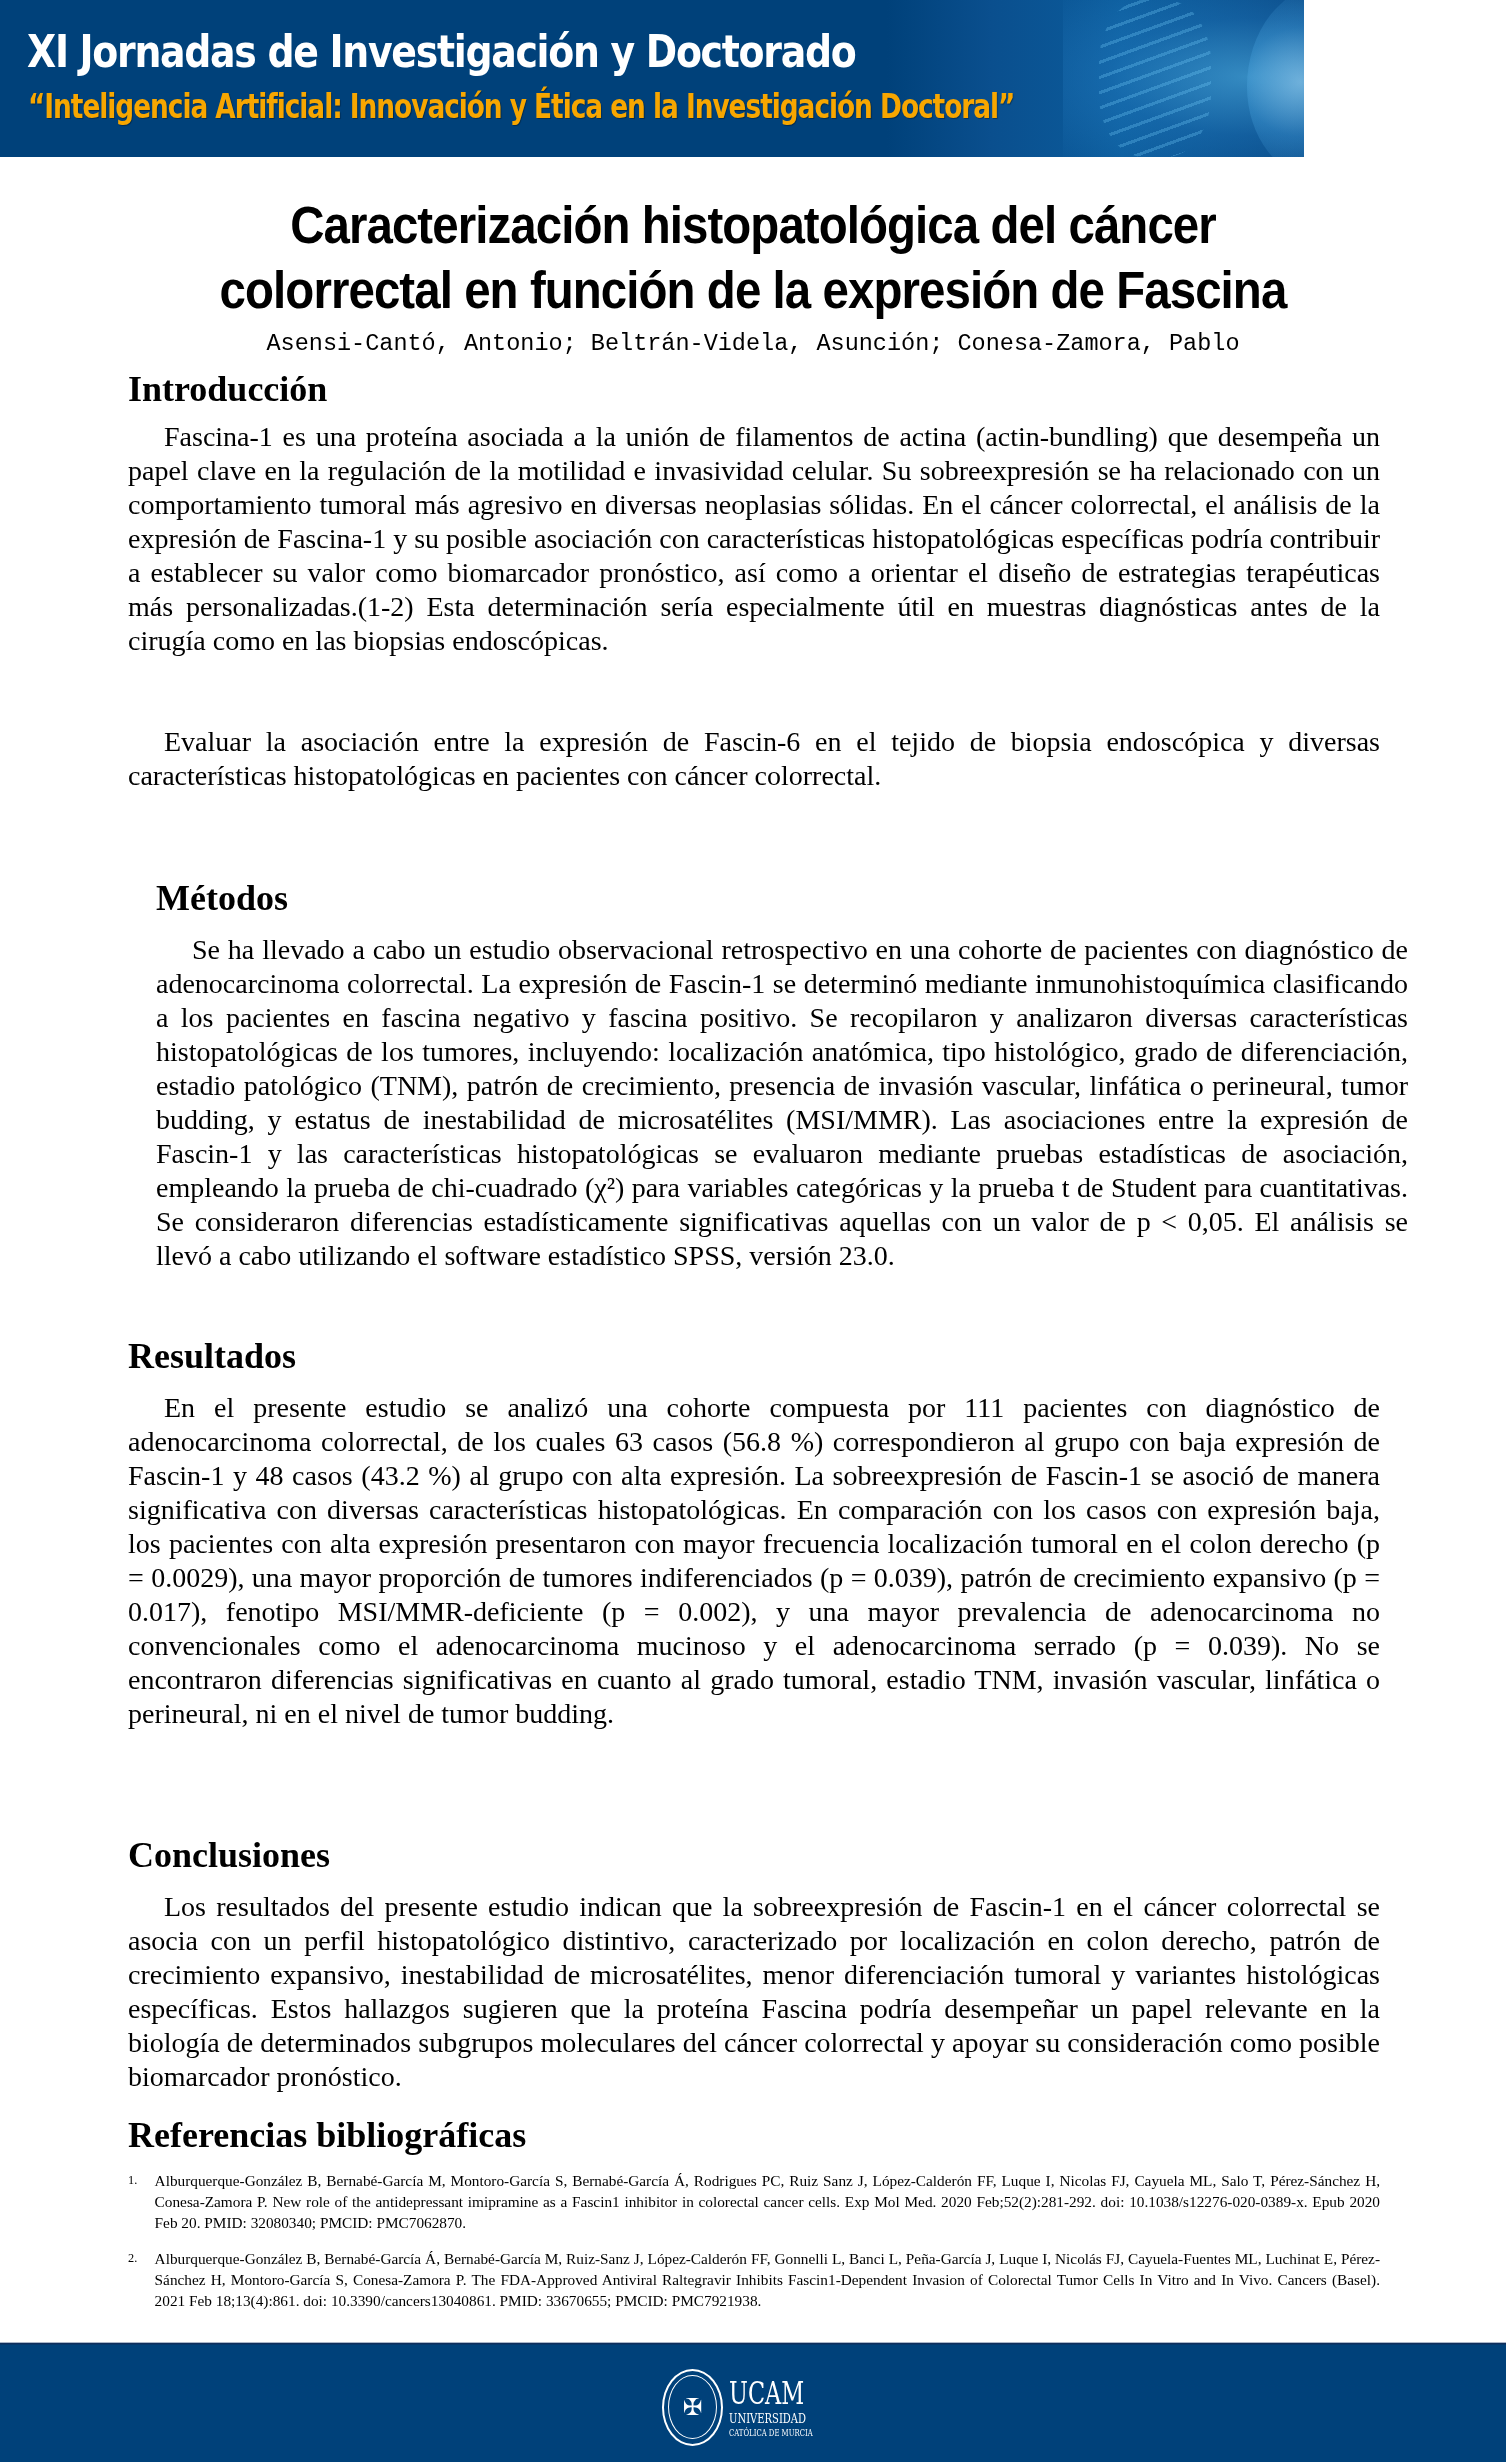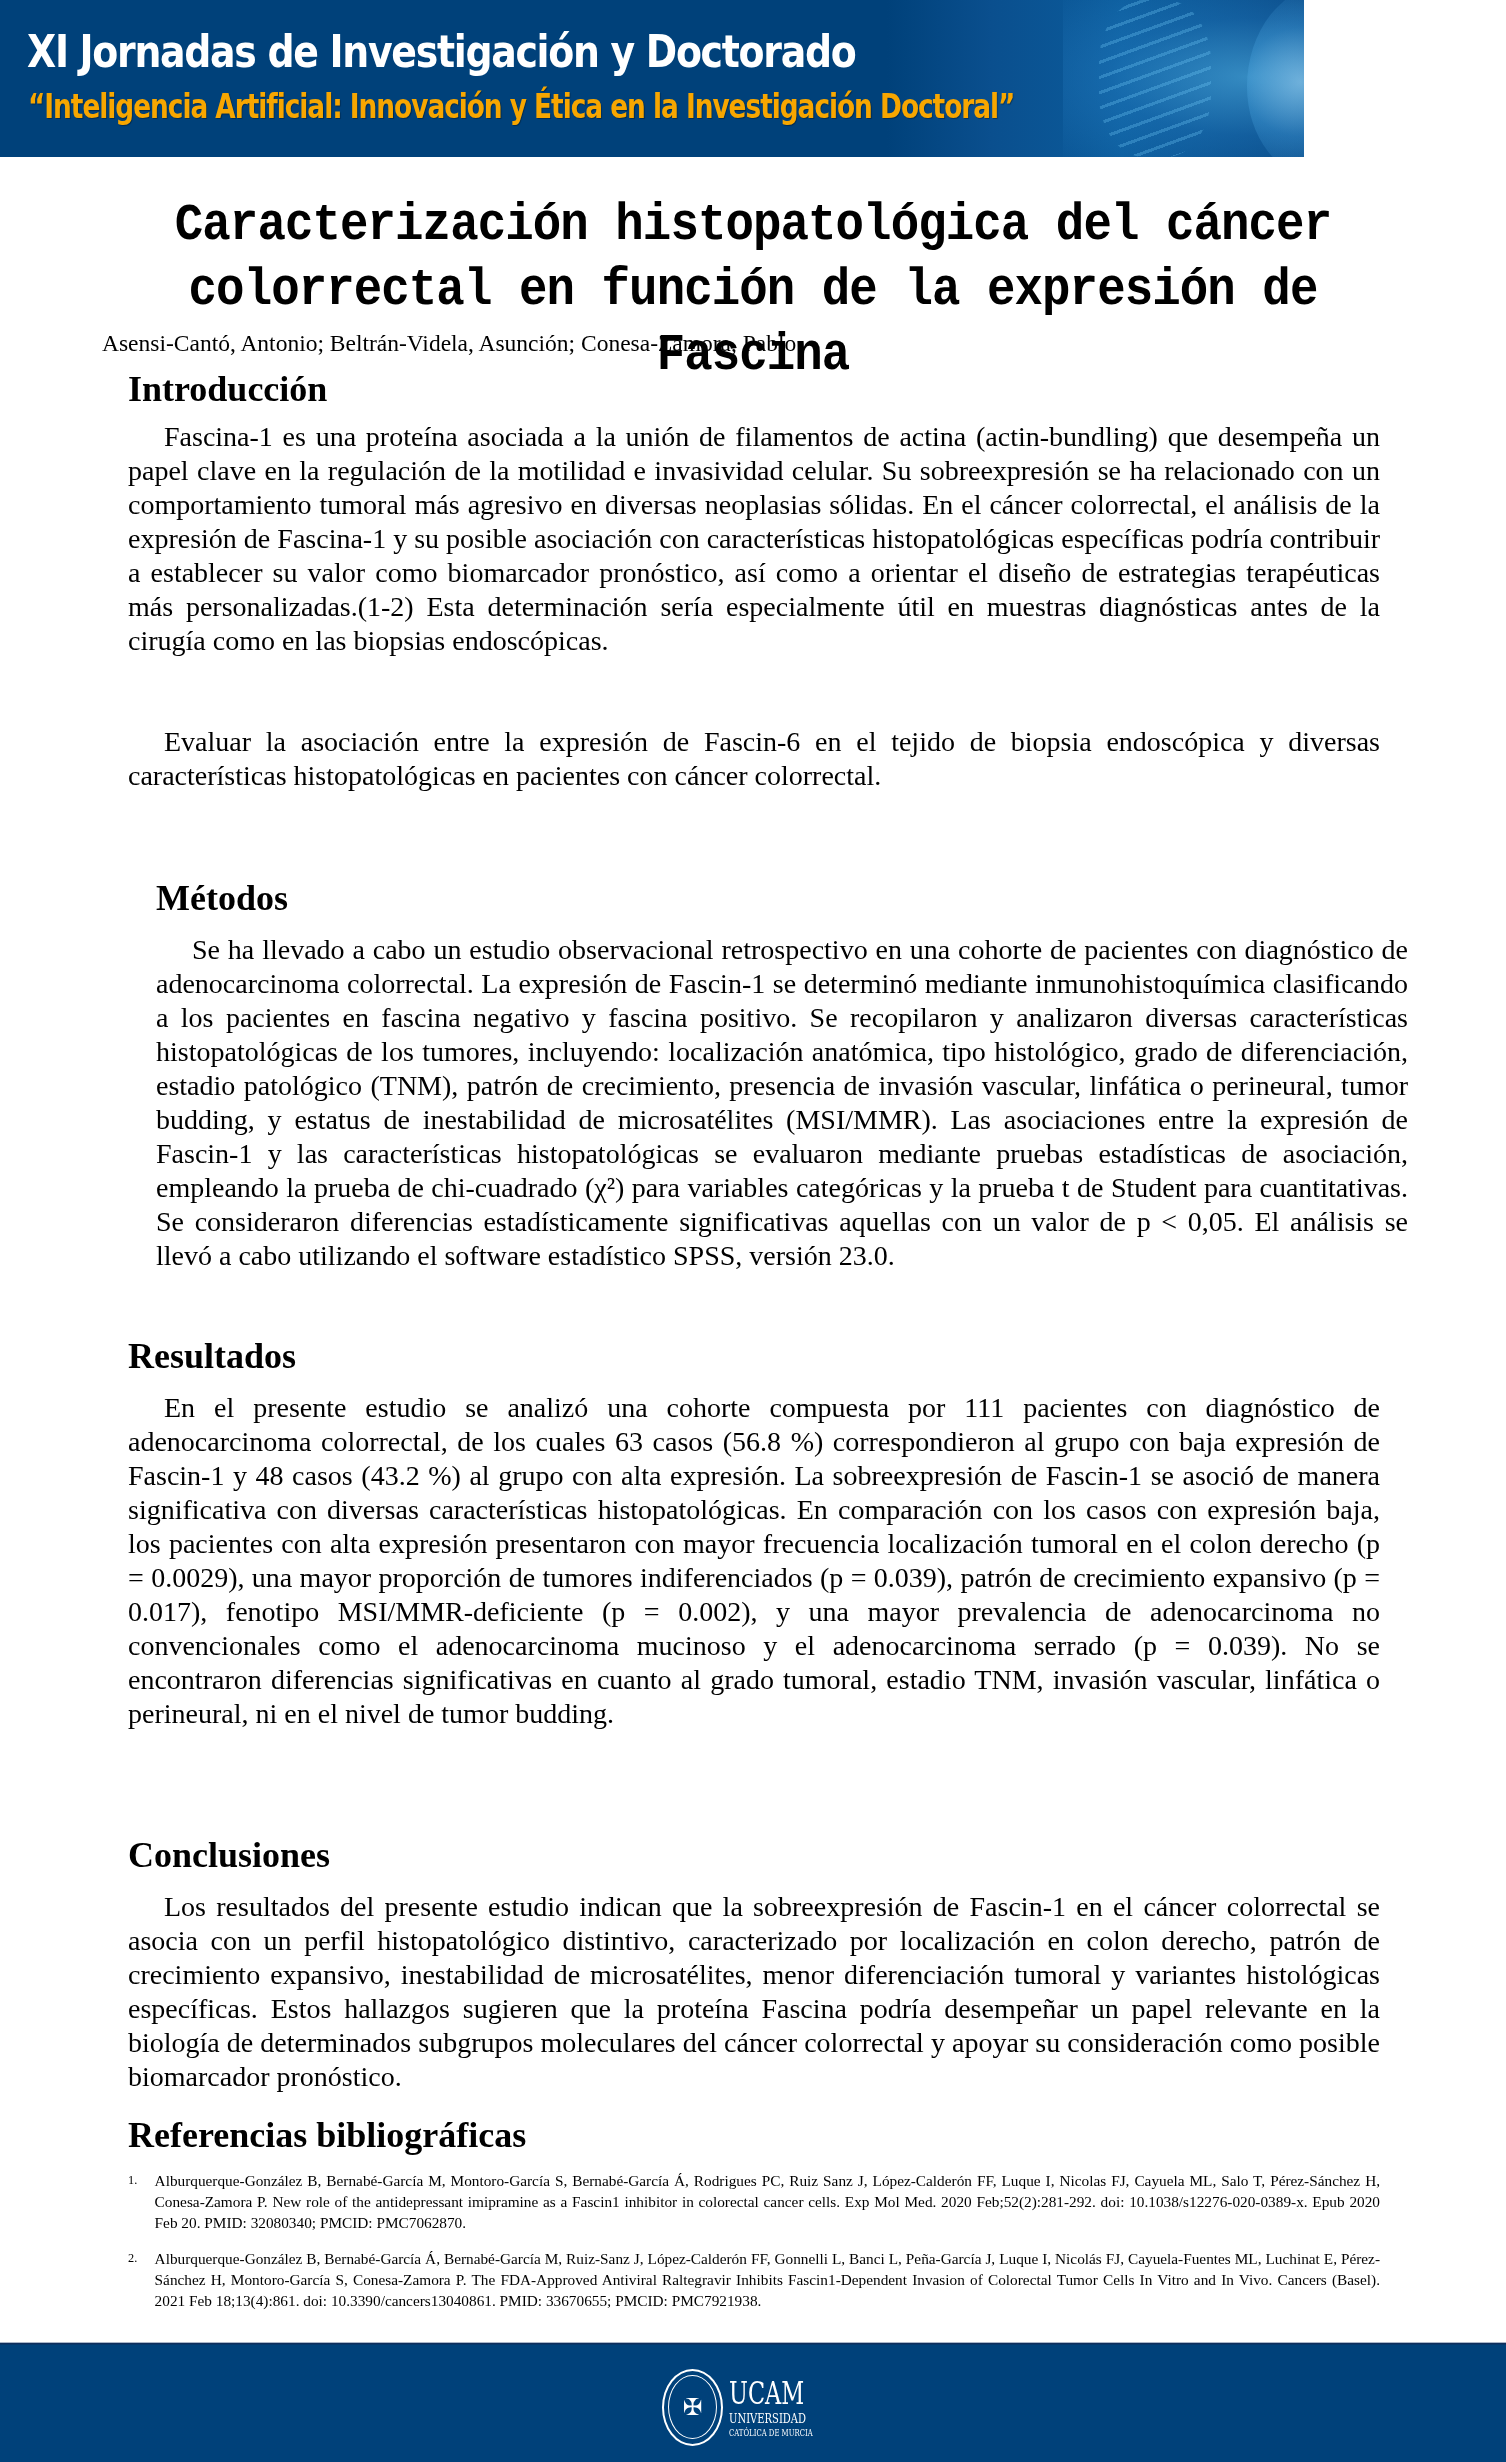--- a/index.html
+++ b/index.html
@@ -51,27 +51,27 @@
   .logo-top .seal { width: 34px; height: 42px; }
   .logo-top .seal .inner { width: 23.5px; height: 31px; font-size: 12.3px; }
   .logo-text { color: #ffffff; font-family: "DejaVu Serif", "Liberation Serif", serif; line-height: 1; }
   .logo-top .l1 { font-size: 20.4px; letter-spacing: 0.5px; }
   .logo-top .l2 { font-size: 9.2px; letter-spacing: 0.5px; margin-top: 1px; }
   .logo-top .l3 { font-size: 5.6px; letter-spacing: 0.5px; margin-top: 1px; }
 
   
   .paper-title {
     position: absolute; left: 102px; top: 193px; width: 1302px; text-align: center;
-    font-family: Liberation Mono, monospace; font-weight: bold;
+    font-family: Liberation Sans, sans-serif; font-weight: bold;
     font-size: 51px; line-height: 65px; letter-spacing: -1px;
   }
   .paper-title span { display: block; transform: scaleX(0.93); }
   .authors {
-    position: absolute; left: 102px; top: 330px; width: 1302px; 
-    font-family: Liberation Serif, serif; font-size: 23.5px;
+    position: absolute; left: 102px; top: 330px; width: 1302px; text-align: center;
+    font-family: Liberation Mono, monospace; font-size: 23.5px;
   }
 
   
   .content { position: absolute; left: 128px; top: 363px; width: 1252px; }
   .section-heading {
     font-family: "Liberation Serif", "DejaVu Serif", serif; font-weight: bold;
     font-size: 36px; line-height: 41px; margin-bottom: 14.3px;
   }
   .section-body {
     font-family: "Liberation Serif", "DejaVu Serif", serif;

